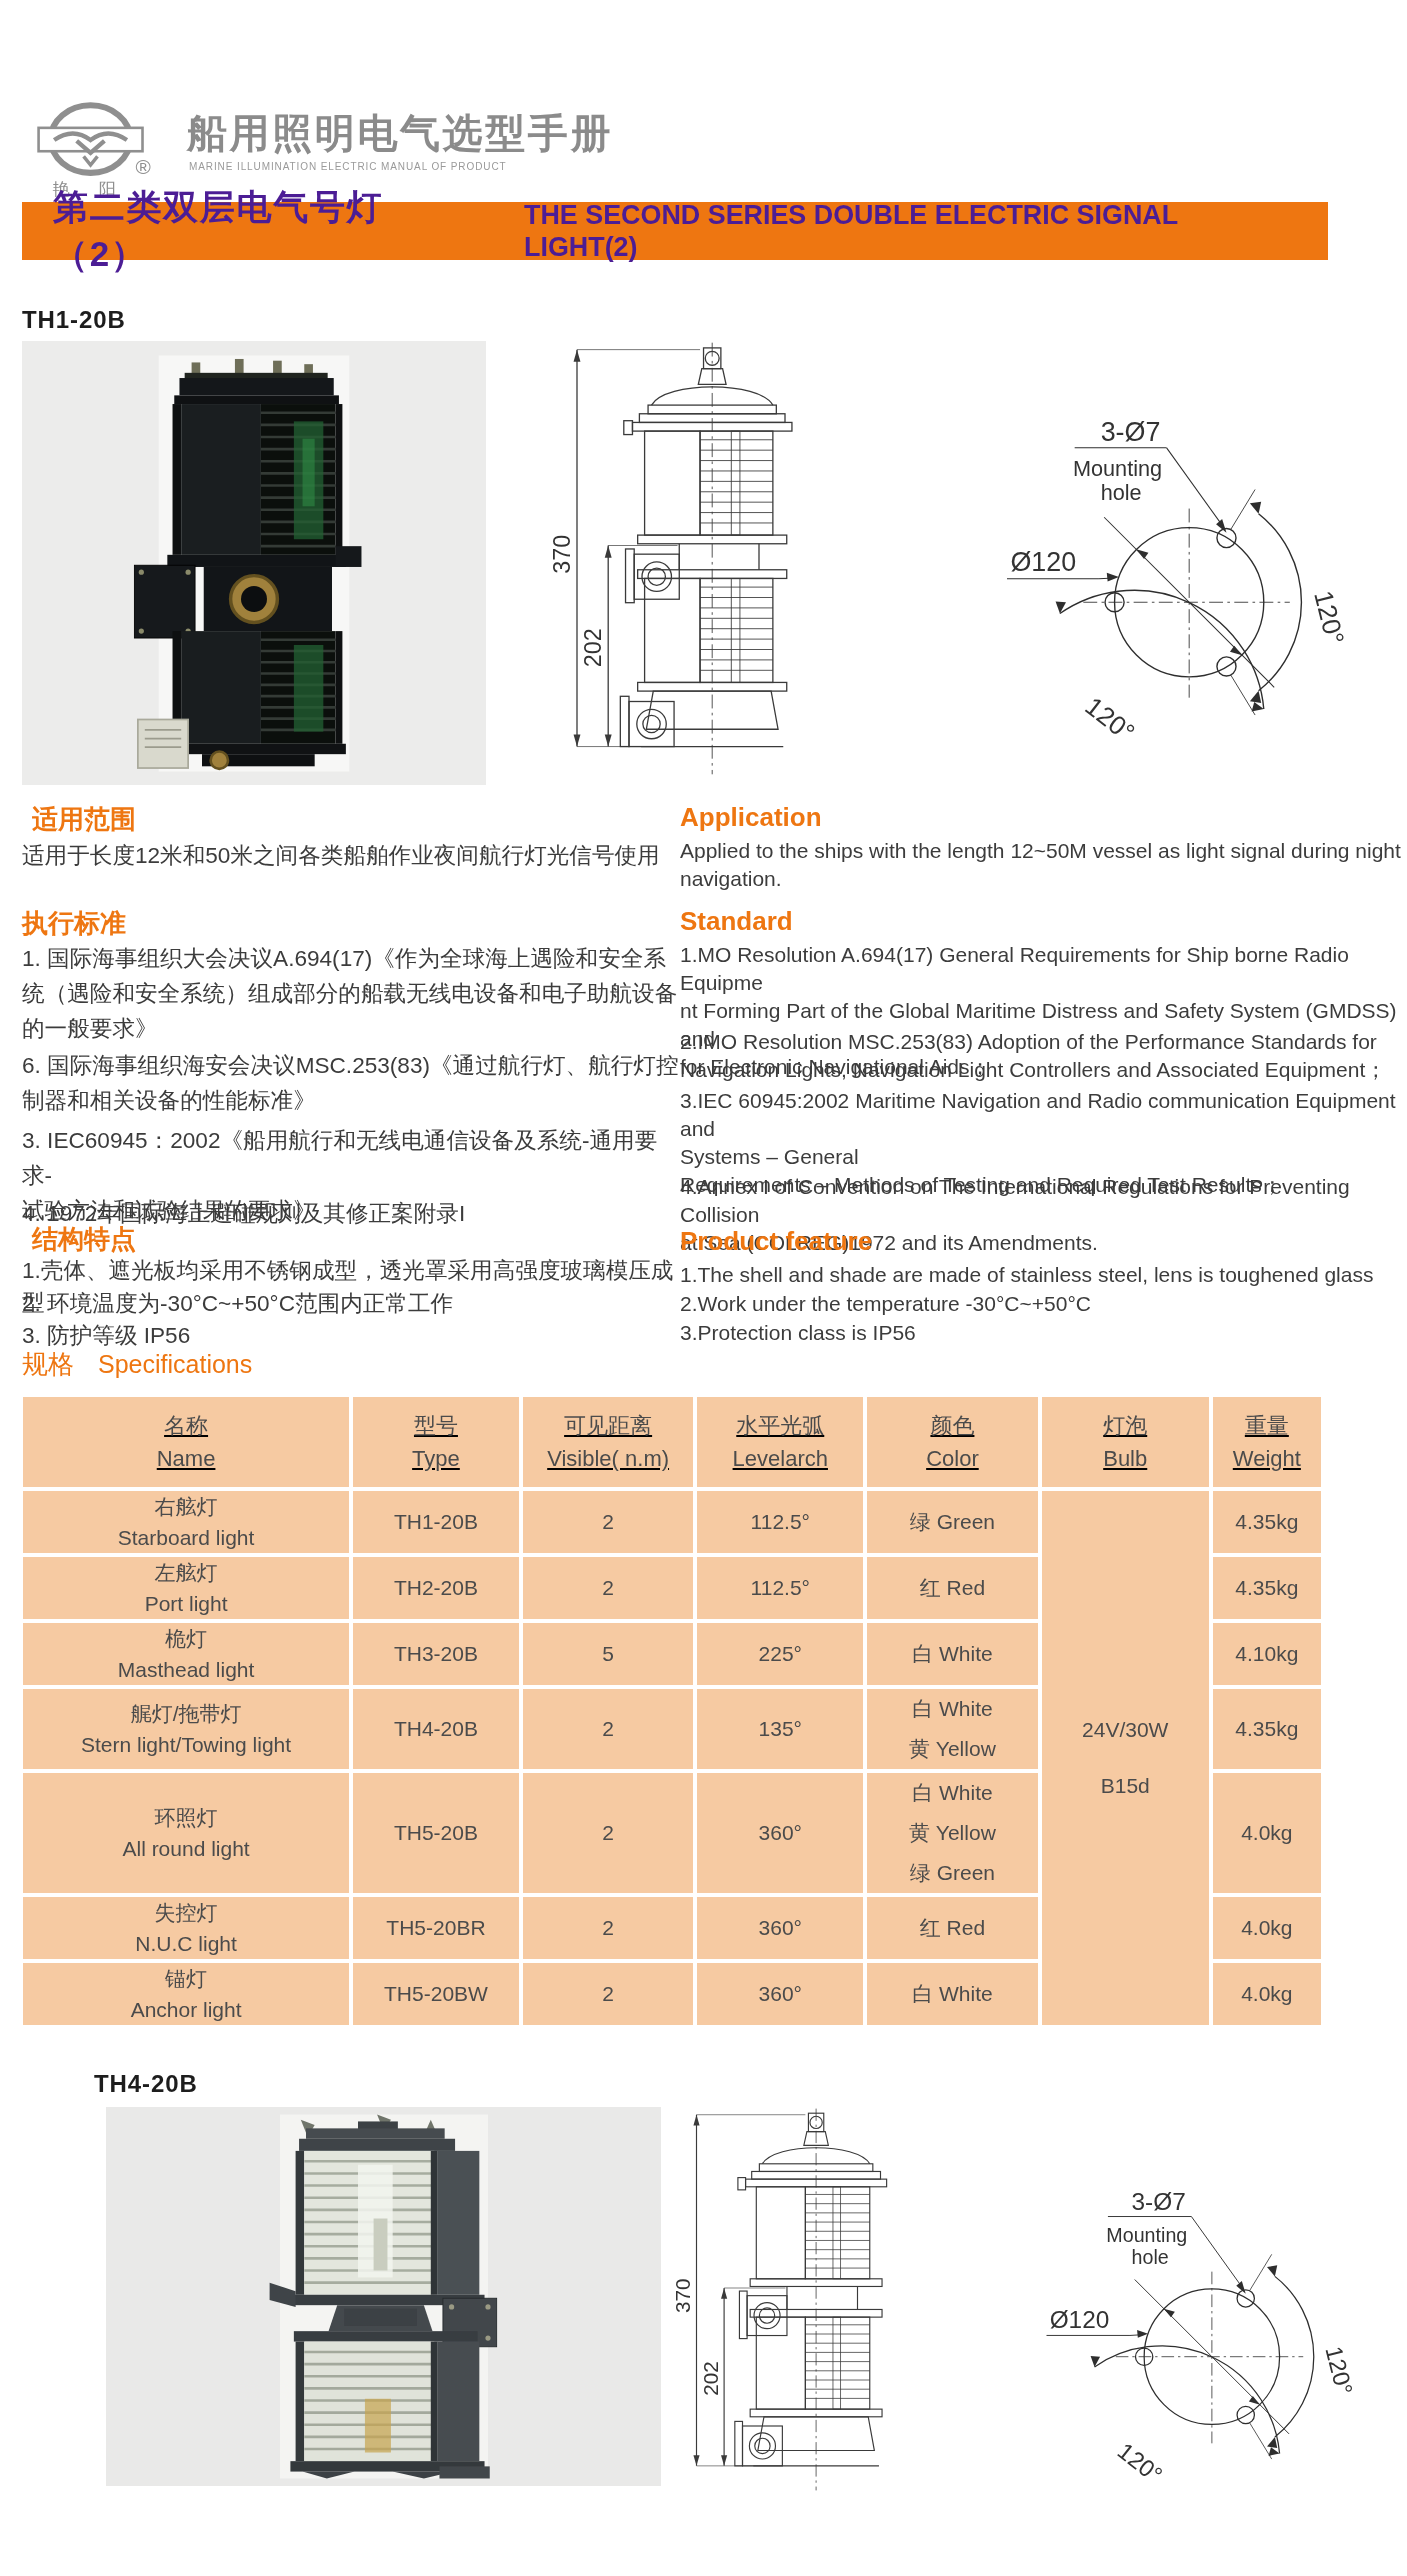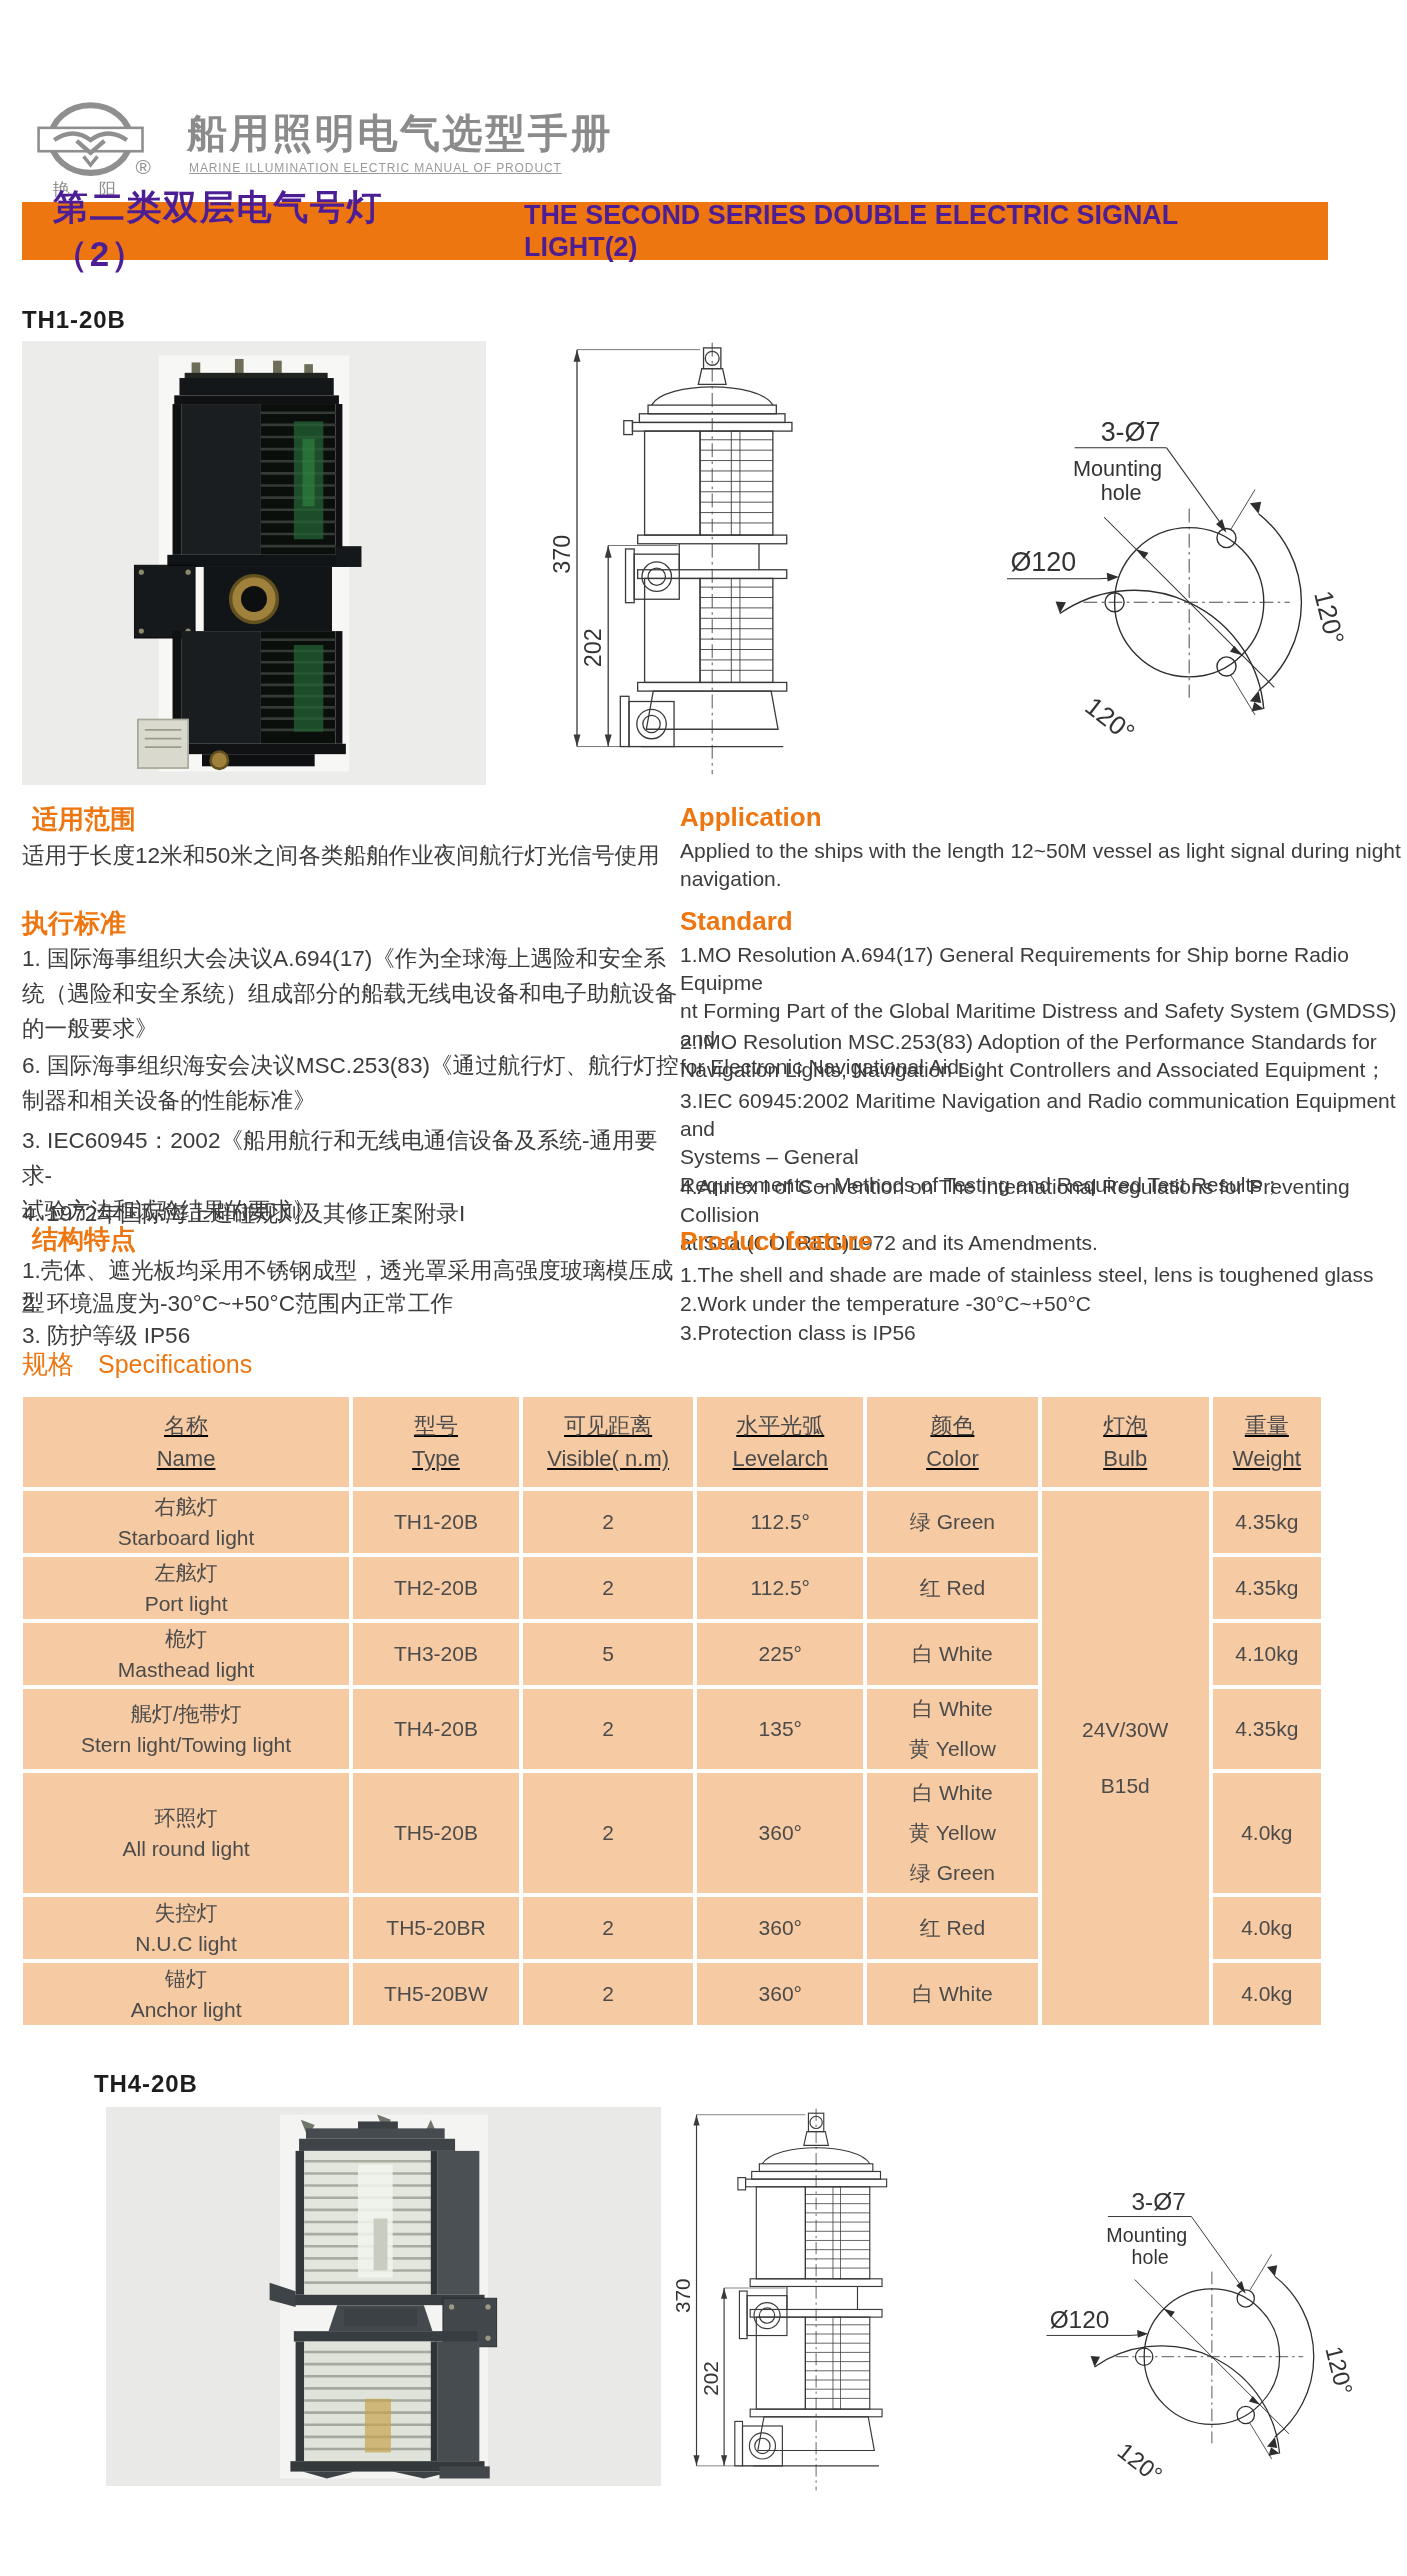--- a/index.html
+++ b/index.html
@@ -1,21 +1,21 @@
 <!DOCTYPE html>
 <html style="font-size:14px"><head>
 <meta charset="utf-8">
 <style>
   html,body{margin:0;padding:0;background:#fff;}
   #page{position:relative;width:1408px;height:2576px;background:#ffffff;overflow:hidden;
         font-family:"Liberation Sans","DejaVu Sans",sans-serif;}
   .abs{position:absolute;}
   .pre{white-space:pre-line;}
   .logo-title{font-size:40px;font-weight:bold;color:#8b8b8b;letter-spacing:2.6px;}
-  .logo-sub{font-size:12px;color:#9a9a9a;letter-spacing:0.9px;text-decoration:underline;}
+  .logo-sub{font-size:10px;color:#9a9a9a;letter-spacing:0.9px;}
   .banner{background:#ee7611;color:#4c1d95;display:flex;align-items:center;}
   .banner .zh{font-size:35px;font-weight:bold;margin-left:31px;letter-spacing:1.7px;}
   .banner .en{font-size:28px;font-weight:bold;margin-left:48px;letter-spacing:0px;transform:scaleX(.96);transform-origin:left;}
   .model-label{font-size:24px;font-weight:bold;color:#1d1d1d;letter-spacing:0.9px;}
   .photo-box{background:#ececeb;display:flex;align-items:center;justify-content:center;}
   .h-orange{color:#ee7611;font-weight:bold;font-size:26px;}
   .zh-body{color:#3c3c3c;font-size:22.6px;line-height:35px;}
   .en-body{color:#3c3c3c;font-size:21px;line-height:28px;}
   .spec-h{color:#ee7611;font-weight:normal;}
   .spec-h .zh{font-size:26px;}

